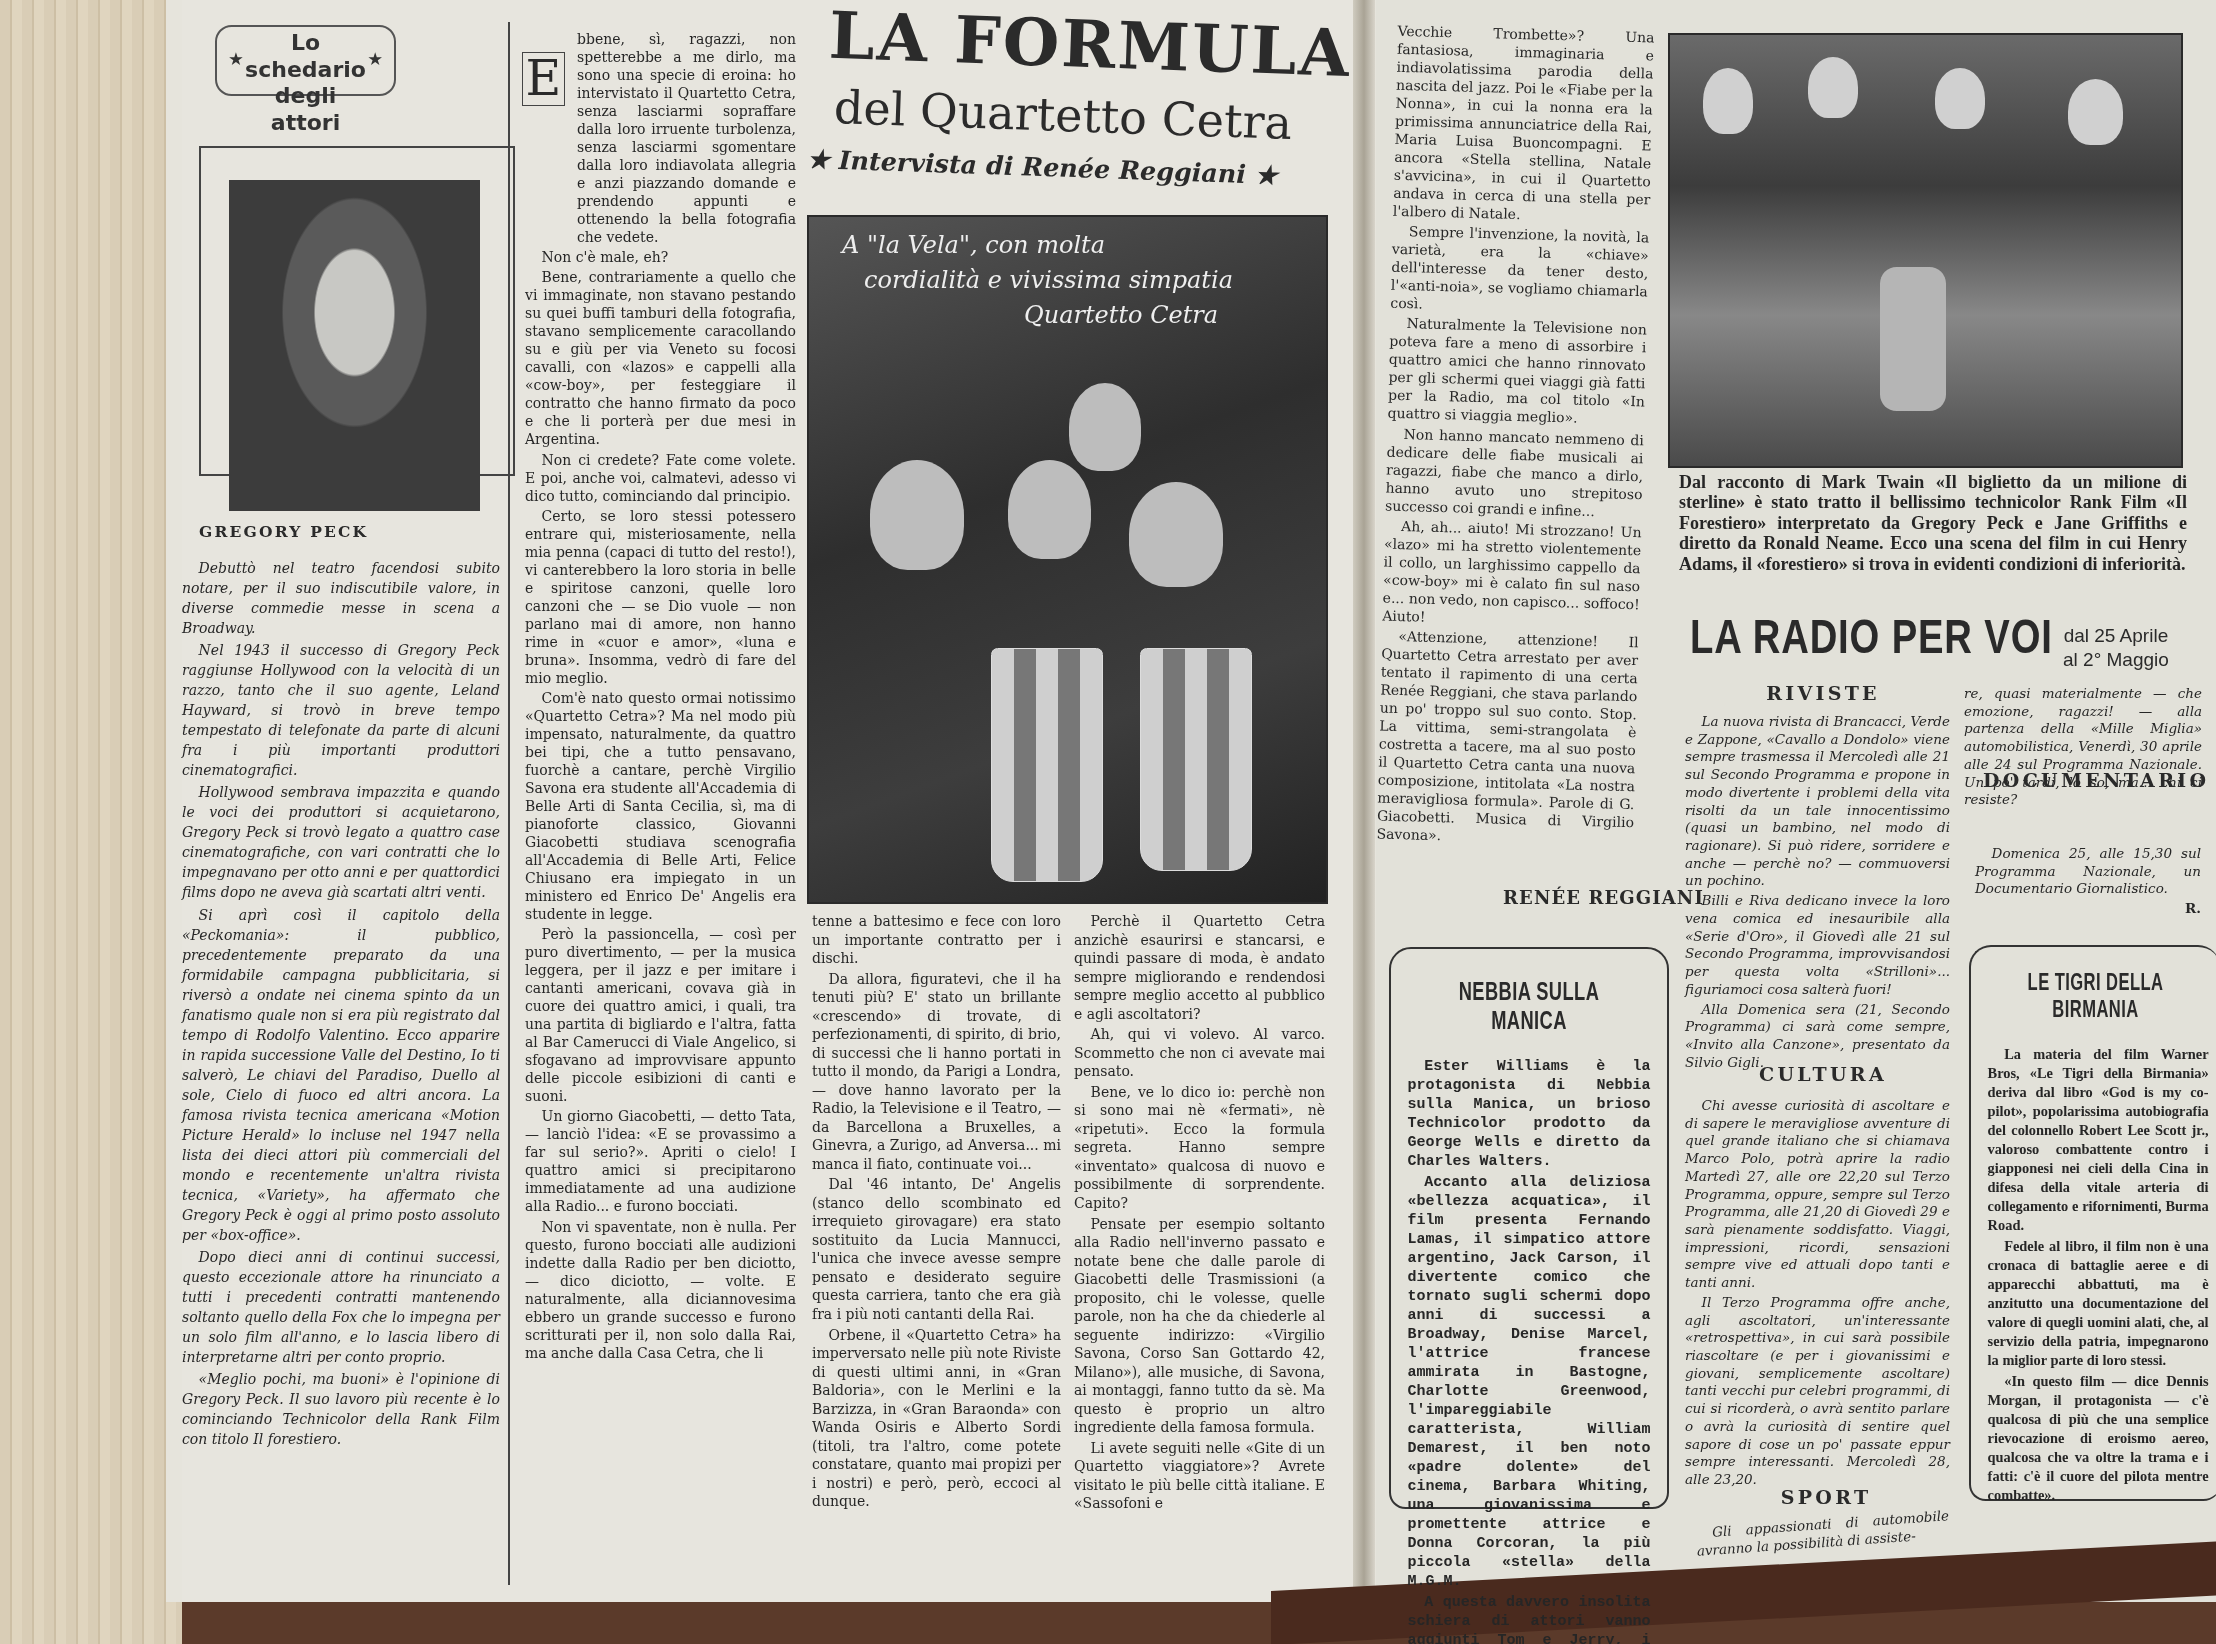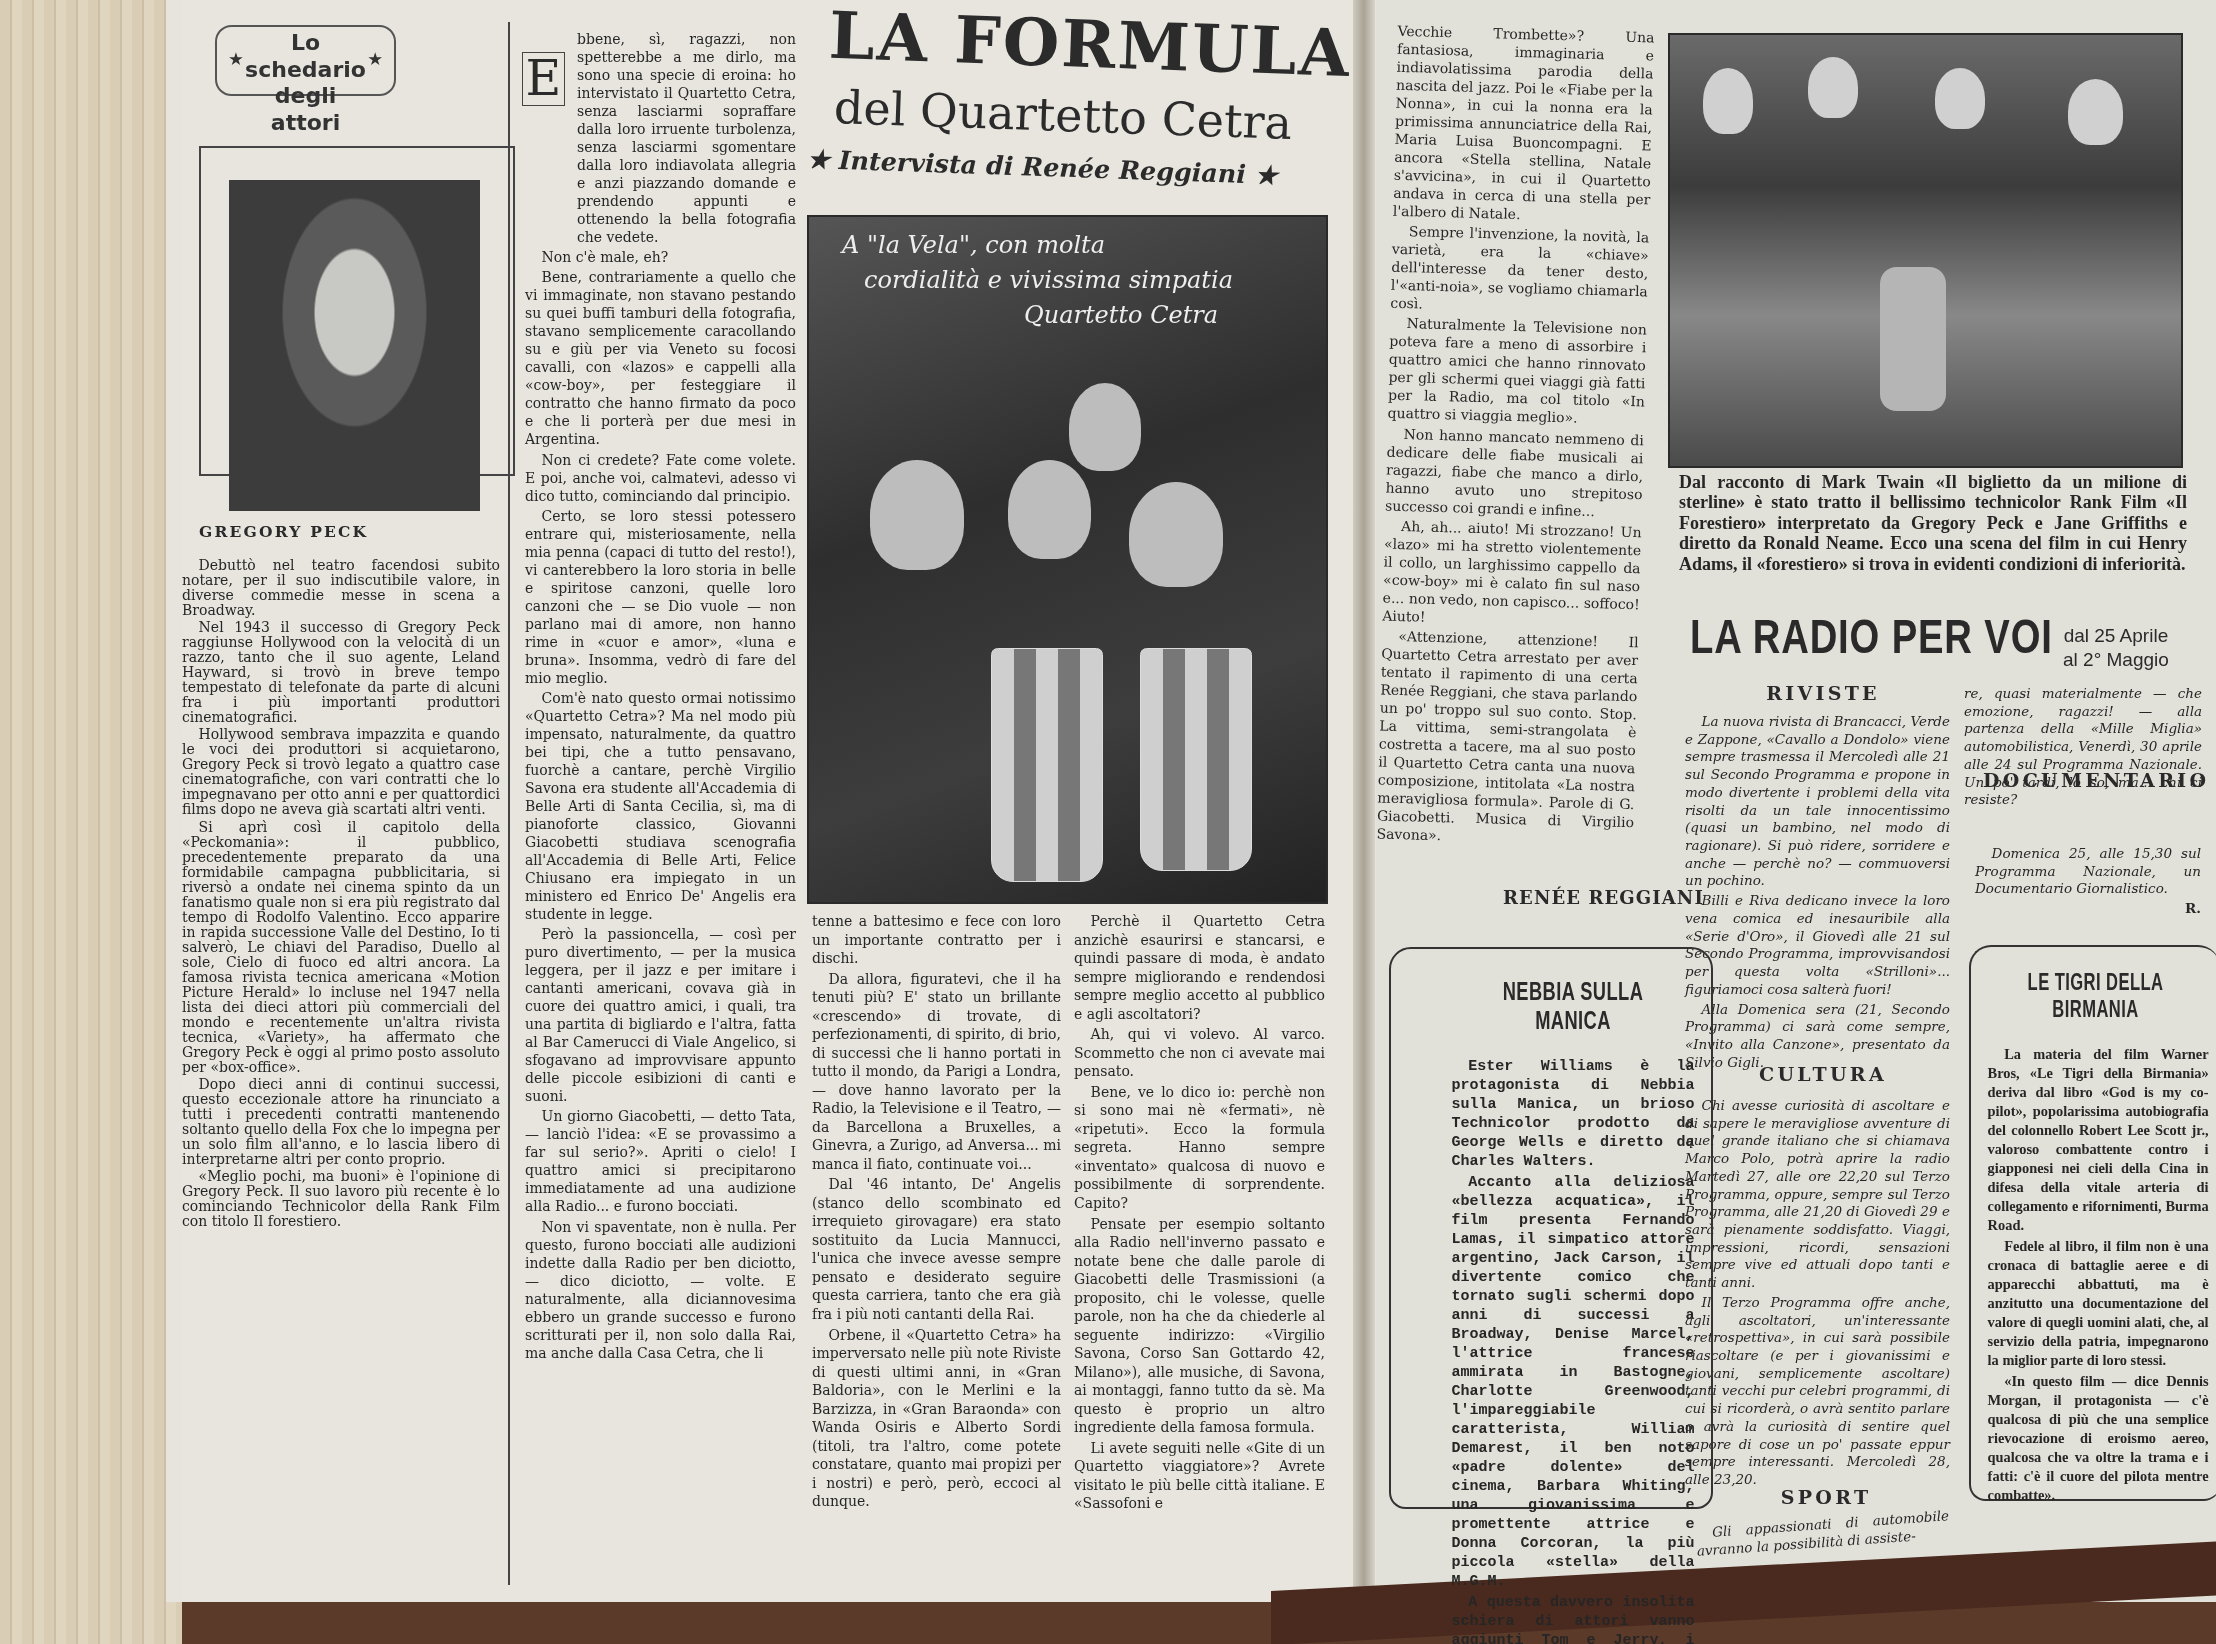--- a/index.html
+++ b/index.html
@@ -45,21 +45,21 @@
 <div class="title-box">
   <span class="star" style="left:11px;">★</span>
   <span style="display:block;padding:0 28px;">Lo schedario degli attori</span>
   <span class="star" style="right:11px;">★</span>
 </div>
 
 <div class="portrait-frame"></div>
 <div class="portrait"></div>
 <div class="caption-name">GREGORY PECK</div>
 
-<div class="col" style="left:182px;top:558px;width:318px;font-size:14px;line-height:15px;">
+<div class="col" style="left:182px;top:558px;width:318px;font-size:14px;line-height:20px;font-style:italic;">
   <p>Debuttò nel teatro facendosi subito notare, per il suo indiscutibile valore, in diverse commedie messe in scena a Broadway.</p>
   <p>Nel 1943 il successo di Gregory Peck raggiunse Hollywood con la velocità di un razzo, tanto che il suo agente, Leland Hayward, si trovò in breve tempo tempestato di telefonate da parte di alcuni fra i più importanti produttori cinematografici.</p>
   <p>Hollywood sembrava impazzita e quando le voci dei produttori si acquietarono, Gregory Peck si trovò legato a quattro case cinematografiche, con vari contratti che lo impegnavano per otto anni e per quattordici films dopo ne aveva già scartati altri venti.</p>
   <p>Si aprì così il capitolo della «Peckomania»: il pubblico, precedentemente preparato da una formidabile campagna pubblicitaria, si riversò a ondate nei cinema spinto da un fanatismo quale non si era più registrato dal tempo di Rodolfo Valentino. Ecco apparire in rapida successione Valle del Destino, Io ti salverò, Le chiavi del Paradiso, Duello al sole, Cielo di fuoco ed altri ancora. La famosa rivista tecnica americana «Motion Picture Herald» lo incluse nel 1947 nella lista dei dieci attori più commerciali del mondo e recentemente un'altra rivista tecnica, «Variety», ha affermato che Gregory Peck è oggi al primo posto assoluto per «box-office».</p>
   <p>Dopo dieci anni di continui successi, questo eccezionale attore ha rinunciato a tutti i precedenti contratti mantenendo soltanto quello della Fox che lo impegna per un solo film all'anno, e lo lascia libero di interpretarne altri per conto proprio.</p>
   <p>«Meglio pochi, ma buoni» è l'opinione di Gregory Peck. Il suo lavoro più recente è lo cominciando Technicolor della Rank Film con titolo Il forestiero.</p>
 </div>
 
 <div class="rule" style="left:508px;top:22px;width:1.7px;height:1563px;"></div>
 
@@ -155,21 +155,21 @@
 <div class="sechead" style="left:1740px;top:1063px;width:166px;">CULTURA</div>
 <div class="col italic" style="left:1685px;top:1097px;width:265px;font-size:13.5px;line-height:17.7px;">
   <p>Chi avesse curiosità di ascoltare e di sapere le meravigliose avventure di quel grande italiano che si chiamava Marco Polo, potrà aprire la radio Martedì 27, alle ore 22,20 sul Terzo Programma, oppure, sempre sul Terzo Programma, alle 21,20 di Giovedì 29 e sarà pienamente soddisfatto. Viaggi, impressioni, ricordi, sensazioni sempre vive ed attuali dopo tanti e tanti anni.</p>
   <p>Il Terzo Programma offre anche, agli ascoltatori, un'interessante «retrospettiva», in cui sarà possibile riascoltare (e per i giovanissimi e giovani, semplicemente ascoltare) tanti vecchi pur celebri programmi, di cui si ricorderà, o avrà sentito parlare o avrà la curiosità di sentire quel sapore di cose un po' passate eppur sempre interessanti. Mercoledì 28, alle 23,20.</p>
 </div>
 <div class="sechead" style="left:1757px;top:1486px;width:138px;">SPORT</div>
 <div class="col italic" style="left:1696px;top:1516px;width:254px;font-size:13.5px;line-height:17.7px;transform:rotate(-4deg);">
   <p>Gli appassionati di automobile avranno la possibilità di assiste-</p>
 </div>
 
-<div class="box" style="left:1389px;top:947px;width:276px;height:558px;padding-left:44px;">
+<div class="box" style="left:1389px;top:947px;width:276px;height:558px;">
   <div class="boxhead" style="margin-top:28px;">NEBBIA SULLA MANICA</div>
   <div class="col" style="position:relative;left:16.6px;top:22px;width:243px;font-family:Liberation Mono, monospace;font-weight:bold;font-size:15px;line-height:19px;">
     <p>Ester Williams è la protagonista di Nebbia sulla Manica, un brioso Technicolor prodotto da George Wells e diretto da Charles Walters.</p>
     <p>Accanto alla deliziosa «bellezza acquatica», il film presenta Fernando Lamas, il simpatico attore argentino, Jack Carson, il divertente comico che tornato sugli schermi dopo anni di successi a Broadway, Denise Marcel, l'attrice francese ammirata in Bastogne, Charlotte Greenwood, l'impareggiabile caratterista, William Demarest, il ben noto «padre dolente» del cinema, Barbara Whiting, una giovanissima e promettente attrice e Donna Corcoran, la più piccola «stella» della M.G.M.</p>
     <p>A questa davvero insolita schiera di attori vanno aggiunti Tom e Jerry, i premiatissimi dei cartoni animati.</p>
     <p>Nebbia sulla Manica è considerato uno dei più piacevoli spettacoli dell'anno.</p>
   </div>
 </div>
 
 <div class="box" style="left:1969px;top:945px;width:249px;height:552px;border-right:none;">

